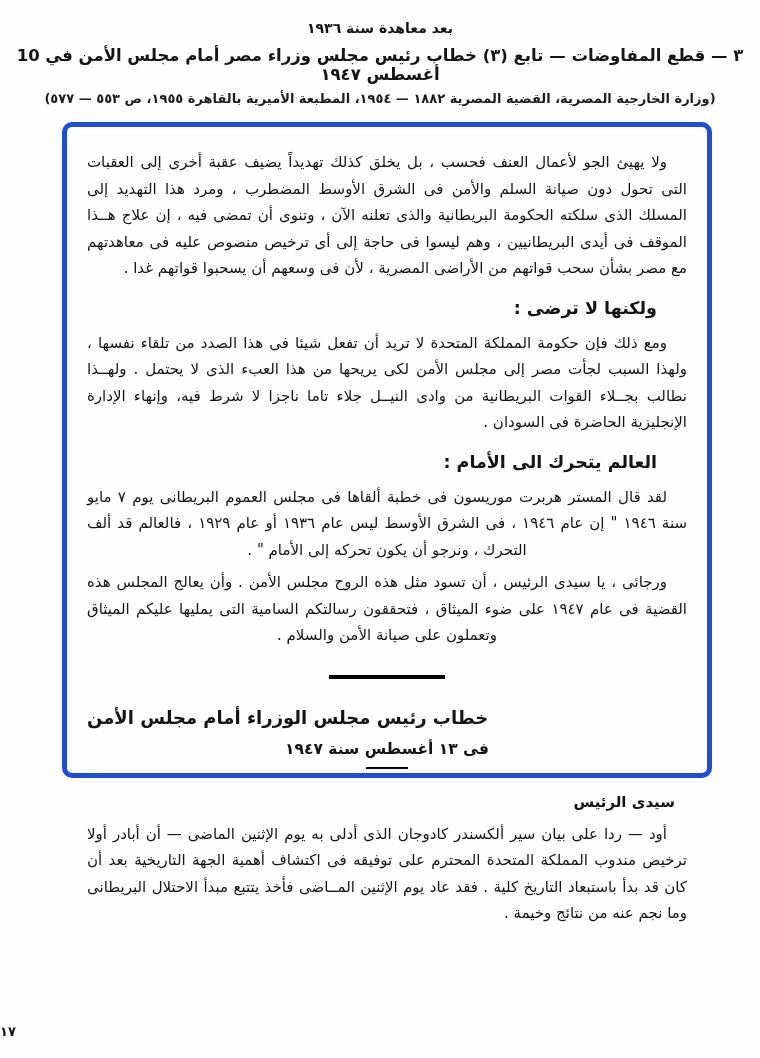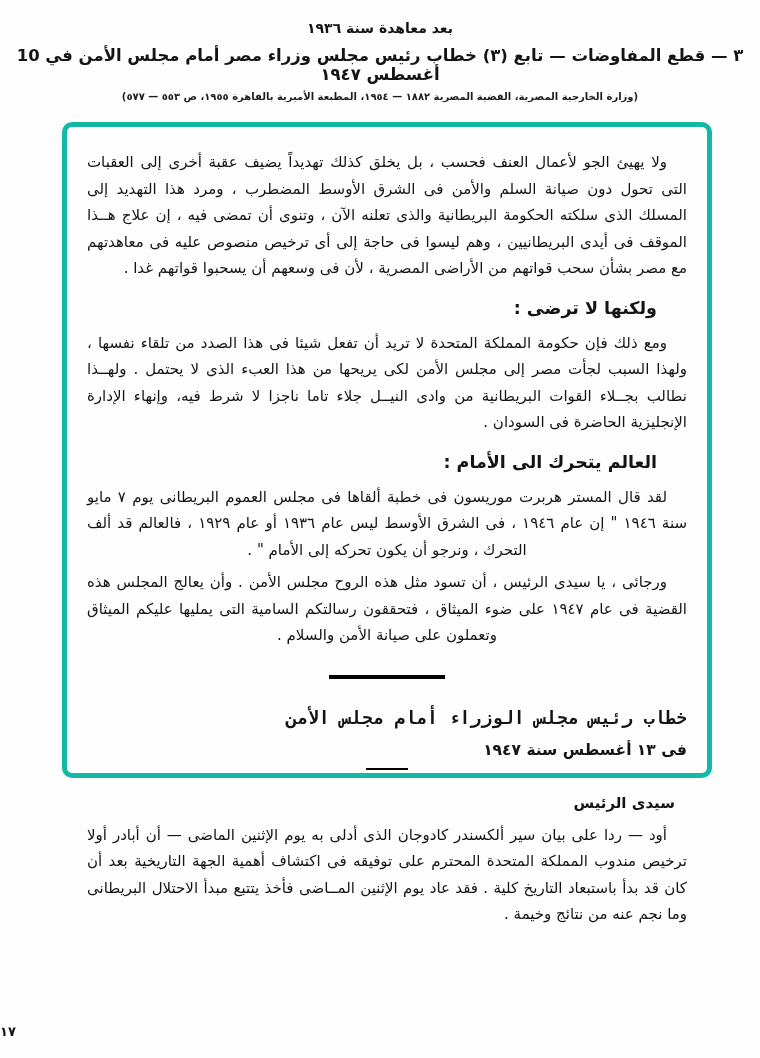--- a/index.html
+++ b/index.html
@@ -31,33 +31,33 @@
     letter-spacing: .5px;
     text-align: center;
   }
   .hdr-line2 {
     margin-top: 10px;
     font-size: 16.5px;
     font-weight: bold;
   }
   .hdr-line3 {
     margin-top: 7px;
-    font-size: 10px;
+    font-size: 13px;
     font-weight: bold;
     color: #1d1d1d;
   }
   
   .highlight-frame {
     position: absolute;
     left: 62px;
     top: 122px;
     width: 650px;
     height: 656px;
     box-sizing: border-box;
-    border: 5px solid #14b8a6;
+    border: 5px solid #1d4ed8;
     border-radius: 10px;
     padding: 22px 20px 10px 20px;
   }
   
   .para {
     font-size: 15px;
     line-height: 26.5px;
     text-align: justify;
     text-indent: 20px;
     margin: 0 0 6px 0;
@@ -68,28 +68,27 @@
     font-weight: bold;
     margin: 16px 30px 12px 0;
   }
   .rule-separator {
     width: 116px;
     height: 4px;
     background: #000;
     margin: 26px auto 28px auto;
   }
   .section-title {
-    text-align: right;
+    text-align: left;
     font-size: 18px;
     font-weight: bold;
     margin: 14px 0 12px 0;
-    font-family: Liberation Mono, monospace;
   }
   .section-date {
-    text-align: right;
+    text-align: center;
     font-size: 15.5px;
     font-weight: bold;
     margin: 0;
   }
   .small-dash {
     width: 42px;
     height: 2px;
     background: #000;
     margin: 9px auto 0 auto;
   }

